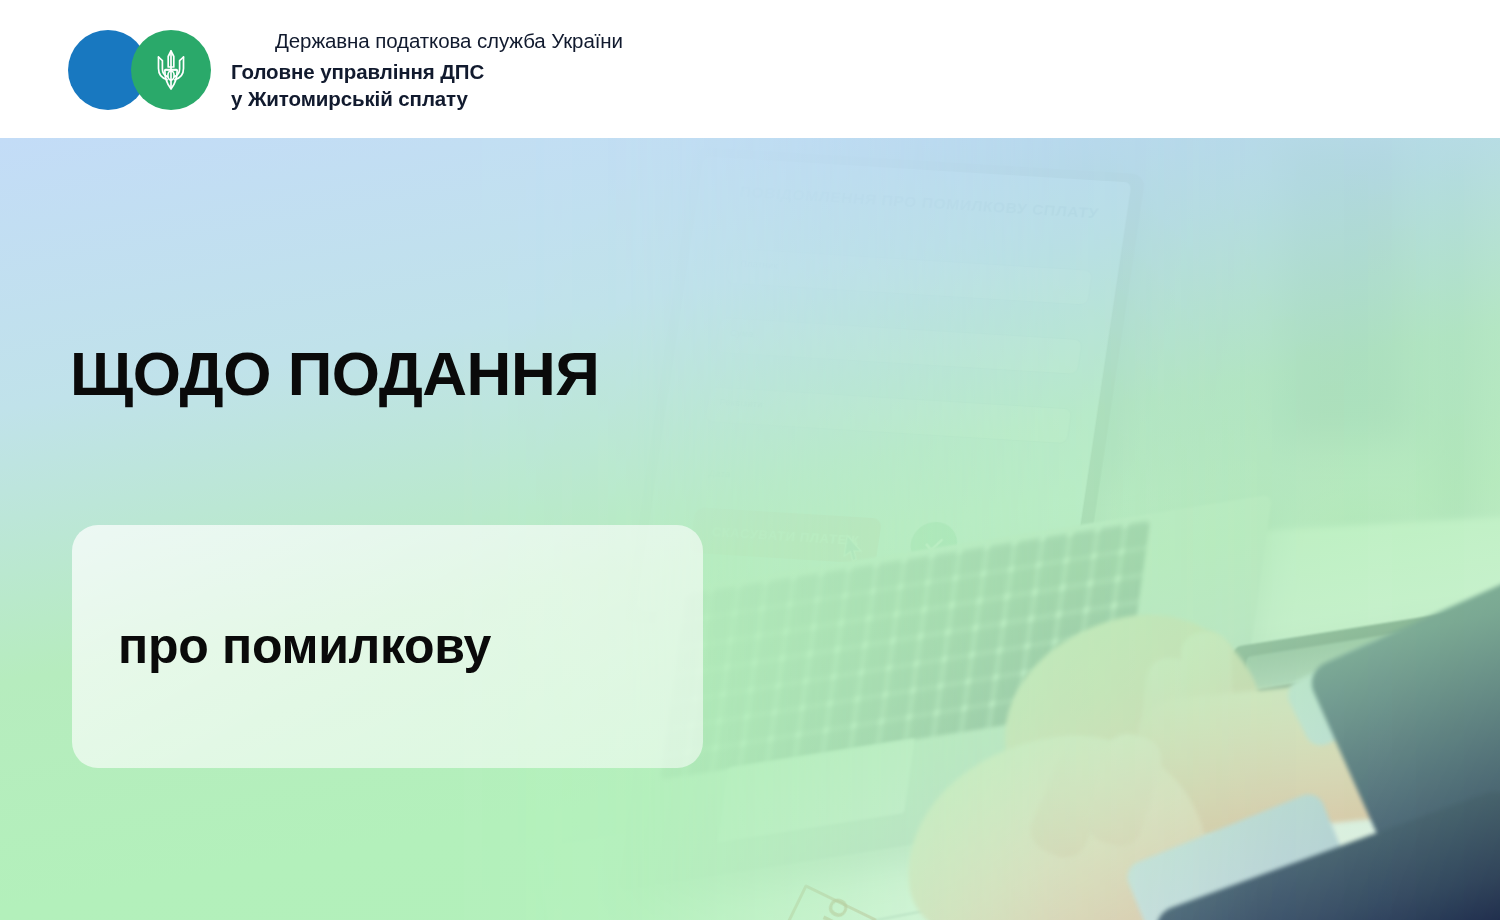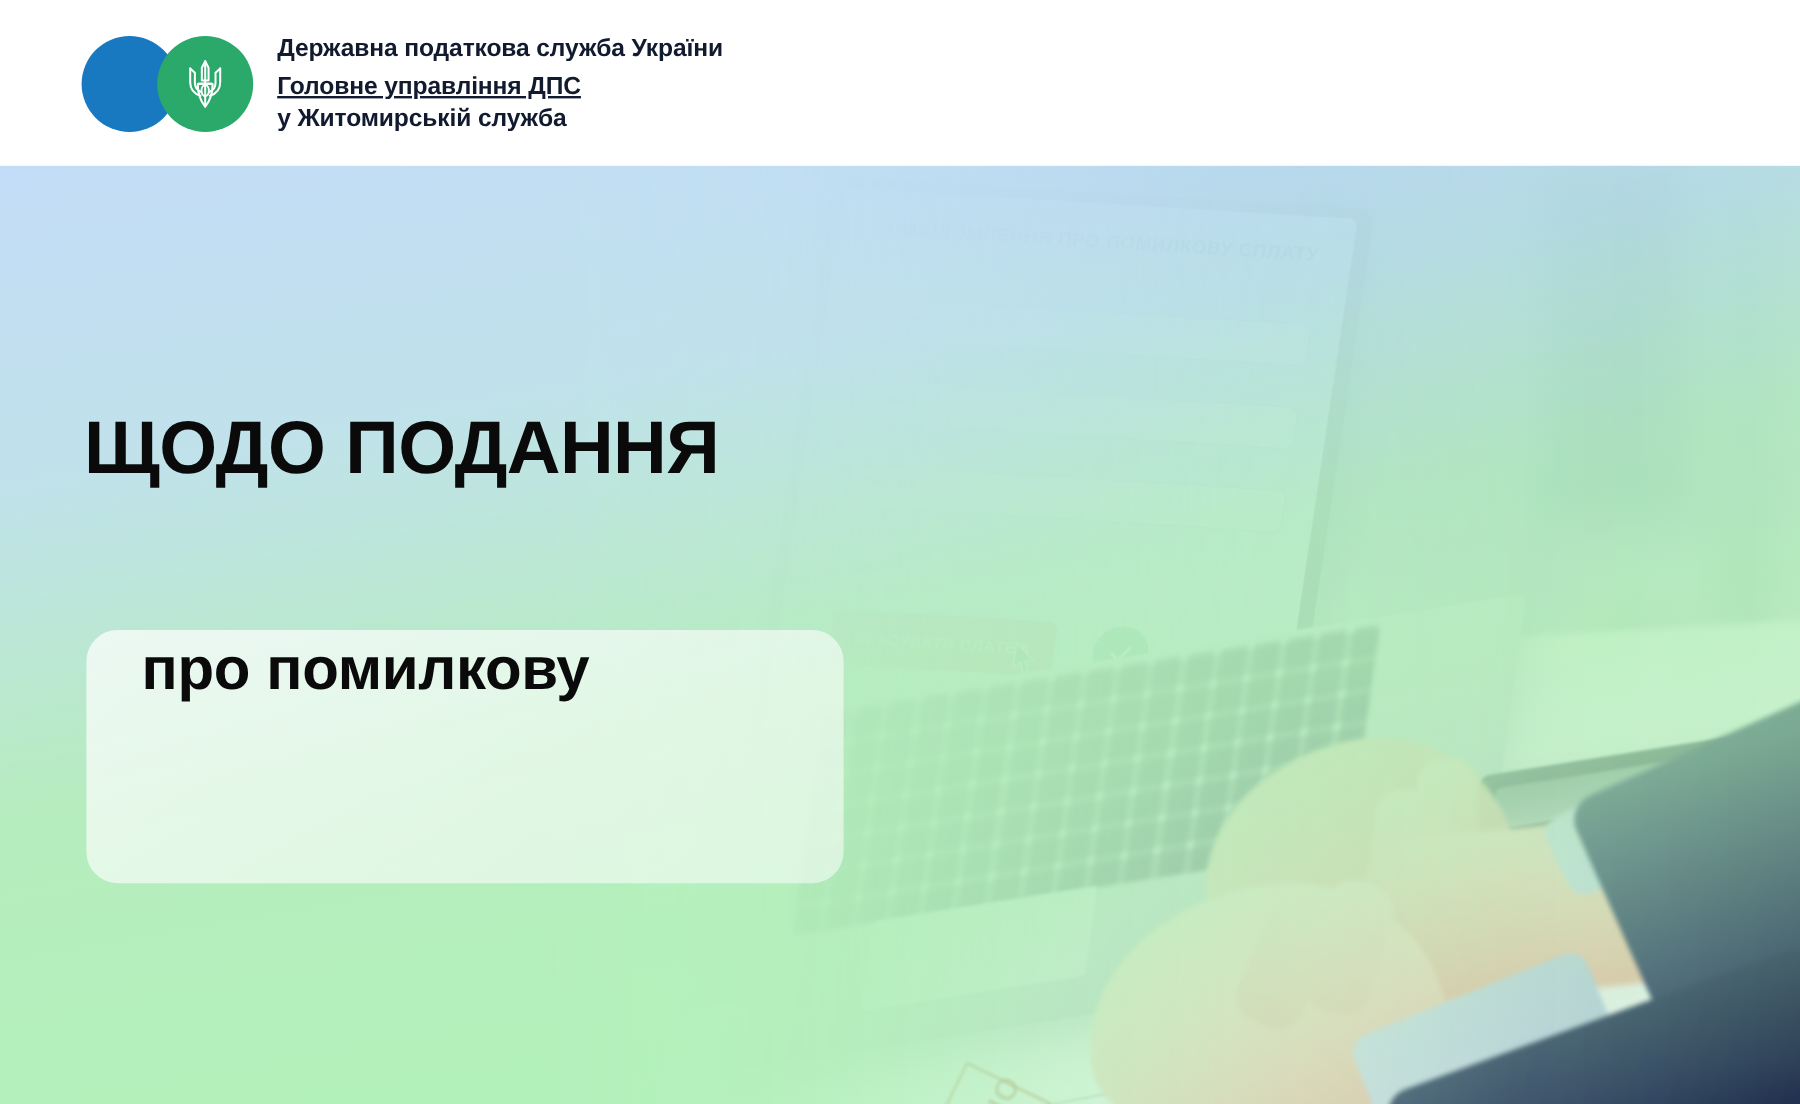--- a/index.html
+++ b/index.html
@@ -70,34 +70,35 @@
     justify-content: center;
   }
   .tryzub svg { display: block; }
 
   .brand-text {
     margin-left: 20px;
     color: #111a2e;
   }
   .brand-line-1 {
     font-size: 20.5px;
-    font-weight: bold;
+    font-weight: normal;
     letter-spacing: -0.1px;
     line-height: 1.28;
     white-space: nowrap;
+    margin-left: 44px;
   }
   .brand-line-2,
   .brand-line-3 {
     font-size: 20.5px;
     font-weight: bold;
     letter-spacing: -0.1px;
     line-height: 1.3;
     white-space: nowrap;
   }
-  .brand-line-2 { margin-top: 5px; text-decoration: underline; }
+  .brand-line-2 { margin-top: 5px; }
 
   
   .canvas {
     position: absolute;
     left: 0; top: 138px;
     width: 1500px;
     height: 782px;
     overflow: hidden;
   }
 
@@ -460,24 +461,25 @@
     text-transform: uppercase;
     white-space: nowrap;
   }
   .headline .hl-line { display: block; }
 
   .subtitle-box {
     position: absolute;
     left: 72px;
     top: 387px;
     width: 631px;
-    height: 211px;
+    height: 243px;
     border-radius: 26px;
     background: linear-gradient(150deg, rgba(255,255,255,0.72) 0%, rgba(255,255,255,0.60) 55%, rgba(255,255,255,0.52) 100%);
     display: flex;
+    align-items: center;
   }
   .subtitle {
     margin-left: 46px;
     color: #0a0a0a;
     font-size: 50px;
     font-weight: bold;
     line-height: 1.31;
     letter-spacing: -0.3px;
     white-space: nowrap;
   }
@@ -597,18 +599,18 @@
               <ellipse cx="17" cy="27.5" rx="3.1" ry="4.6"></ellipse>
 
               <path d="M11.6 21.6 L22.4 21.6"></path>
             </g>
           </svg>
         </div>
       </div>
       <div class="brand-text">
         <div class="brand-line-1">Державна податкова служба України</div>
         <div class="brand-line-2">Головне управління ДПС</div>
-        <div class="brand-line-3">у Житомирській служба</div>
+        <div class="brand-line-3">у Житомирській сплату</div>
       </div>
     </div>
   </div>
 
 </div>
 
 </body></html>

